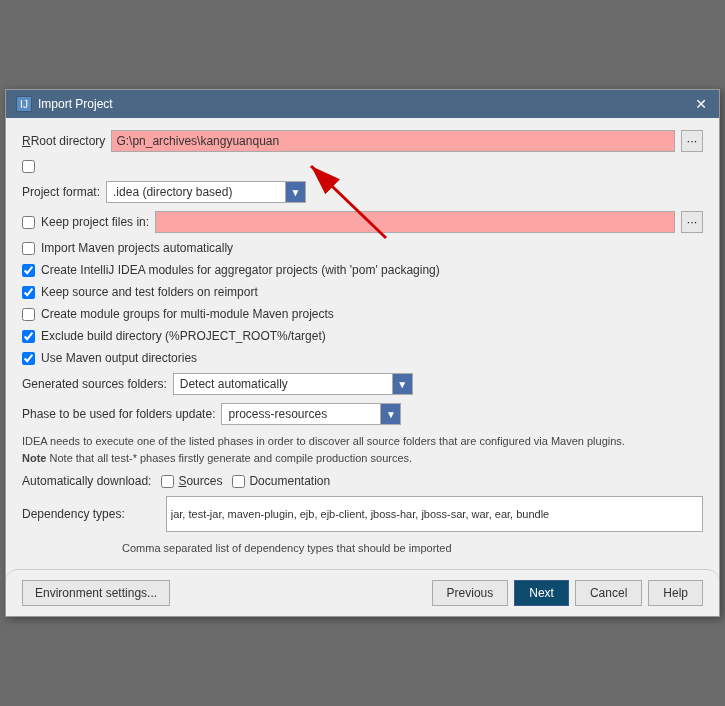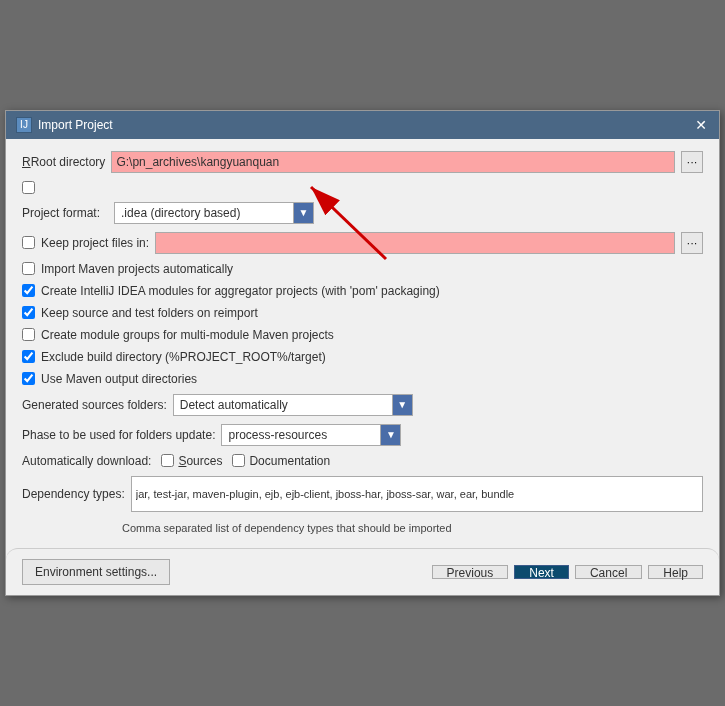--- a/index.html
+++ b/index.html
@@ -147,21 +147,21 @@
       padding: 10px 16px;
       display: flex;
       align-items: center;
       justify-content: flex-end;
       gap: 6px;
       border-top: 1px solid #ccc;
       background: #f0f0f0;
       border-radius: 12px;
     }
     .footer-btn {
-      height: 14px;
+      height: 26px;
       padding: 0 14px;
       border: 1px solid #aaa;
       background: #e8e8e8;
       font-size: 12px;
       cursor: pointer;
       color: #333;
     }
     .footer-btn-primary {
       background: #0c4a6e;
       color: white;
@@ -201,20 +201,21 @@
     }
     .dep-types-input {
       flex: 1;
       height: 36px;
       border: 1px solid #aaa;
       background: white;
       padding: 11px 4px;
       font-size: 11px;
       color: #333;
       outline: none;
+      margin-left: 35px;
     }
     .auto-download-row {
       display: flex;
       align-items: center;
       gap: 10px;
     }
     .auto-download-item {
       display: flex;
       align-items: center;
       gap: 4px;
@@ -245,21 +246,21 @@
         <input type="text" class="text-input" value="G:\pn_archives\kangyuanquan" style="">
         <button class="browse-btn">···</button>
       </div>
 
       <div class="checkbox-row">
         <input type="checkbox" style="">
       </div>
 
       <div class="row">
         <label class="label">Project format:</label>
-        <div class="dropdown-blue" style="min-width:200px;margin-left:8px;">
+        <div class="dropdown-blue" style="min-width:200px;">
           <span class="dropdown-text">.idea (directory based)</span>
           <button class="dropdown-btn">▼</button>
         </div>
       </div>
 
       <div class="row">
         <input type="checkbox" style="">
         <label class="label">
           <span>Keep project files in:</span>
         </label>
@@ -306,20 +307,24 @@
       </div>
 
       <div class="phase-row">
         <label class="label">Phase to be used for folders update:</label>
         <div class="dropdown-blue" style="min-width:180px;">
           <span class="dropdown-text">process-resources</span>
           <button class="dropdown-btn">▼</button>
         </div>
       </div>
 
+      <div class="note-text">
+        <span>IDEA needs to execute one of the listed phases in order to discover all source folders that are configured via Maven plugins.</span><br>
+        <b>Note</b> <span>Note that all test-* phases firstly generate and compile production sources.</span>
+      </div>
 
       <div class="auto-download-row">
         <label class="label">Automatically download:</label>
         <div class="auto-download-item">
           <input type="checkbox" style="">
           <label class="label">
             <span style="text-decoration:underline">S</span><span>ources</span>
           </label>
         </div>
         <div class="auto-download-item">

